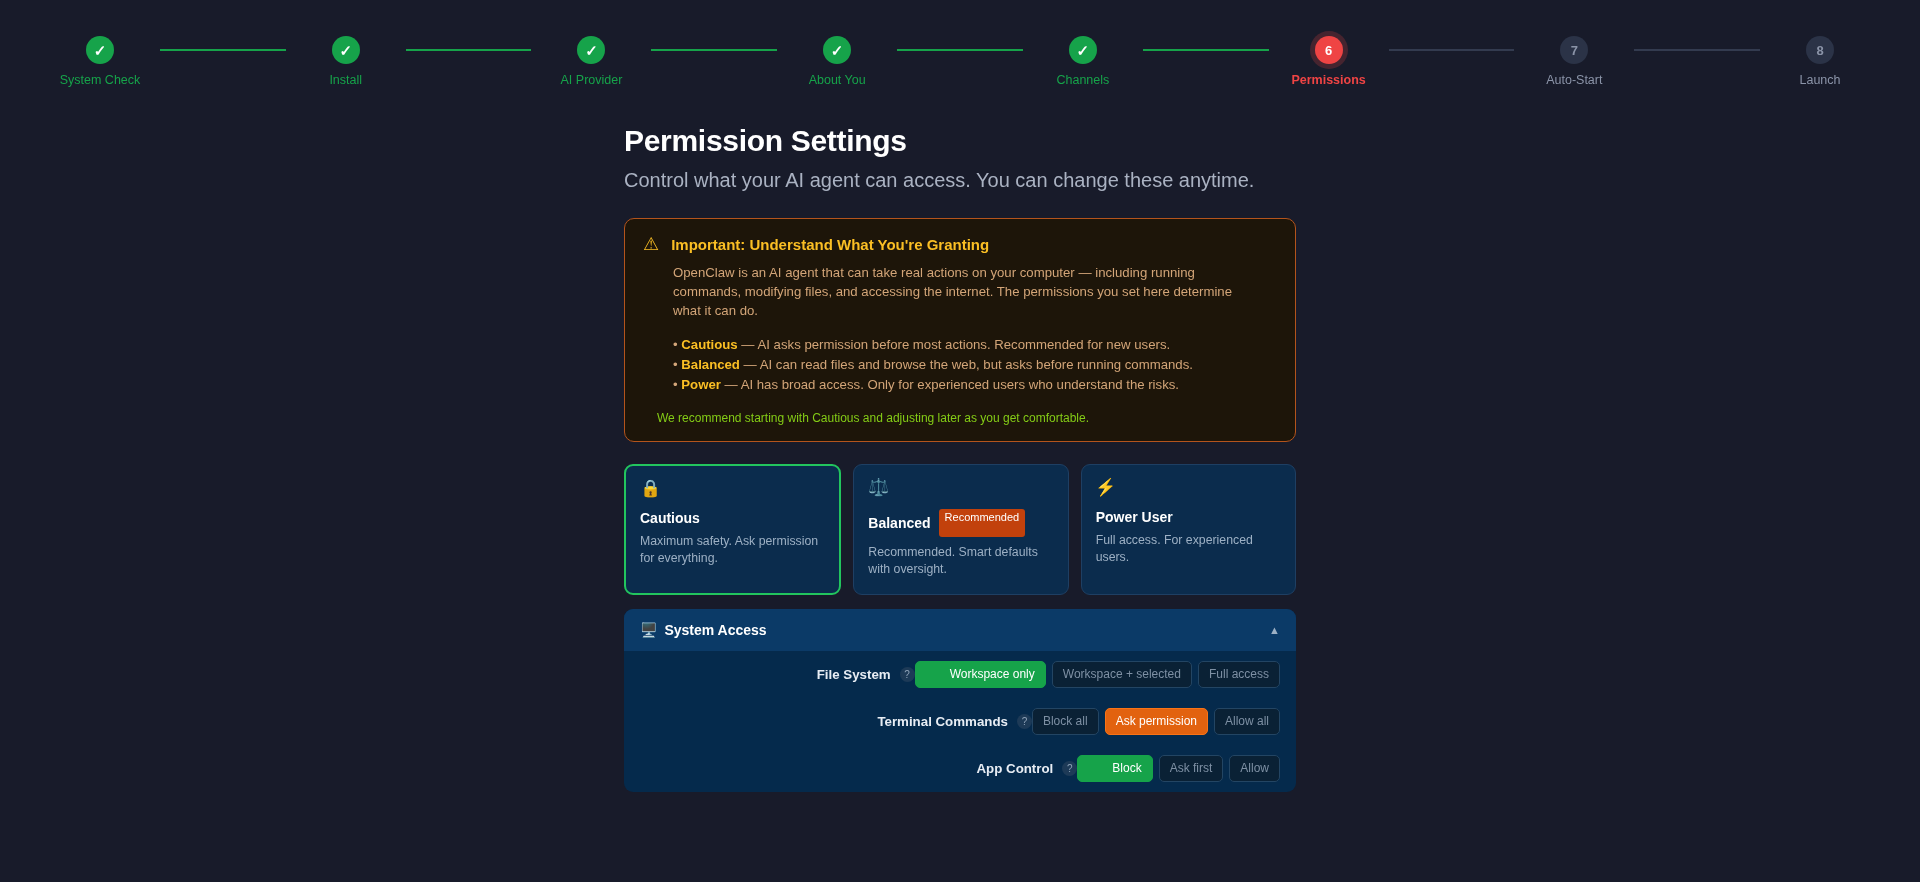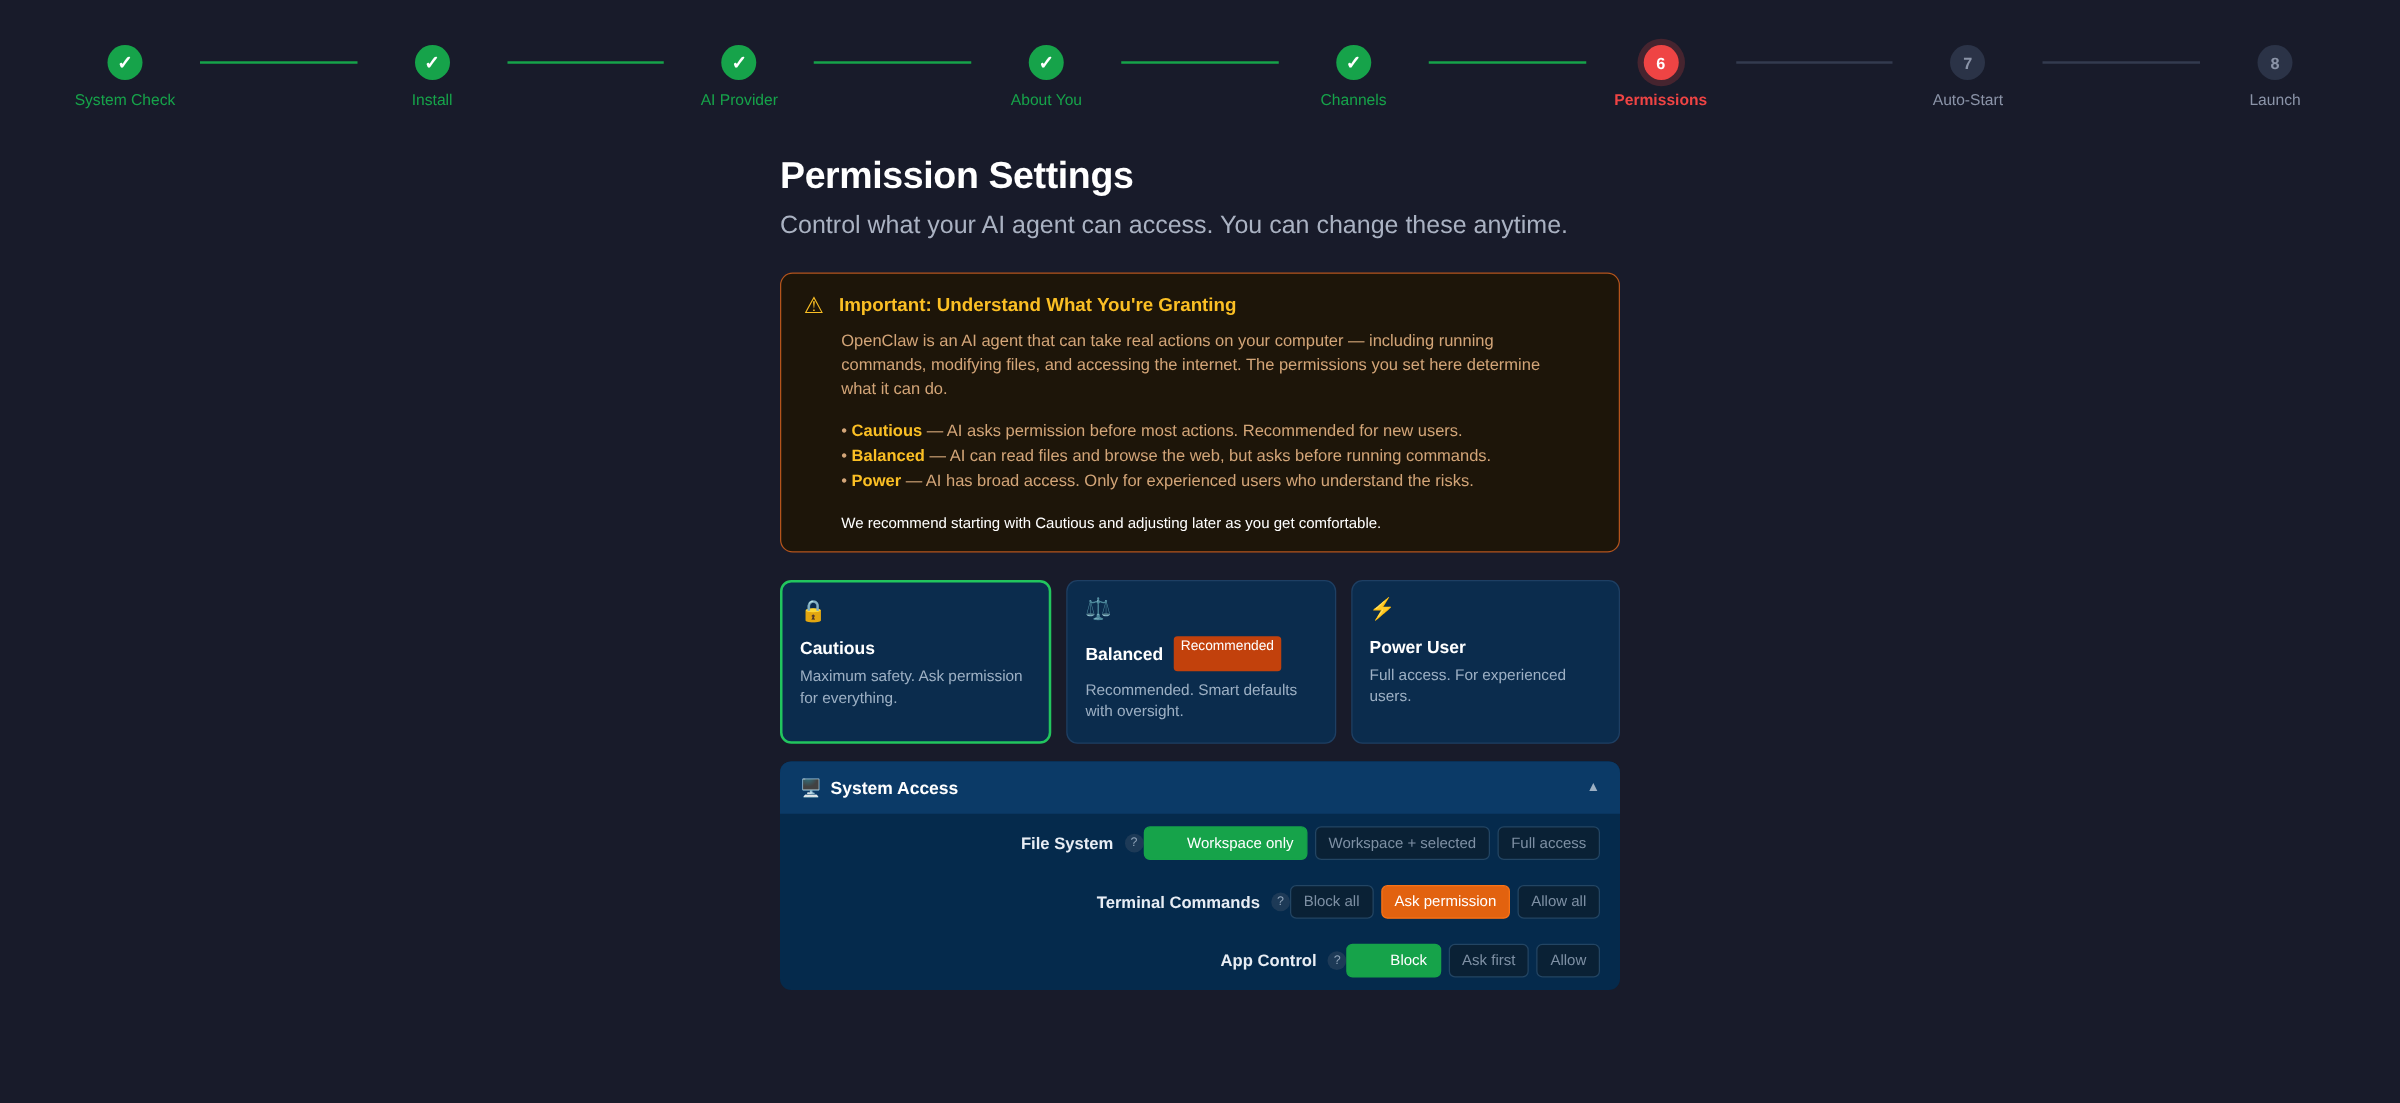--- a/index.html
+++ b/index.html
@@ -124,24 +124,24 @@
     margin-left: 30px;
     margin-top: 15px;
   }
   .warn-li {
     font-size: 13.2px;
     color: #d3a578;
     line-height: 1.52;
   }
   .warn-li b { color: #fbbf24; }
   .warn-note {
-    margin-left: 30px;
+    margin-left: 14px;
     margin-top: 16px;
     font-size: 12px;
-    color: #ffffff;
+    color: #84cc16;
   }
 
   
   .presets {
     margin-top: 22px;
     display: flex;
     gap: 12px;
     width: 672px;
   }
   .preset {

